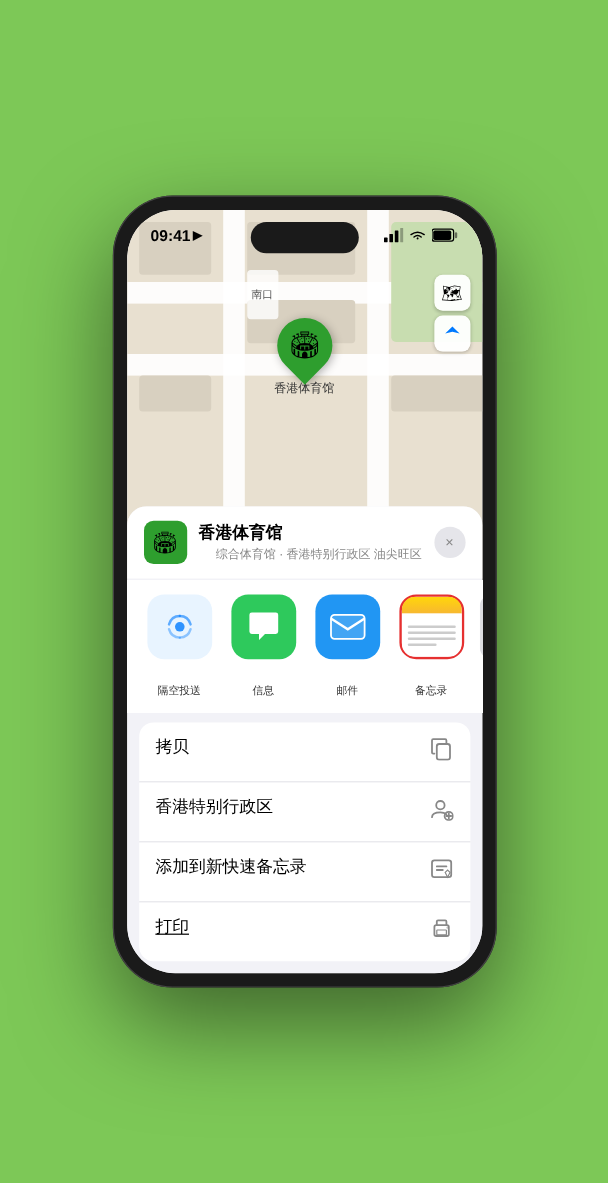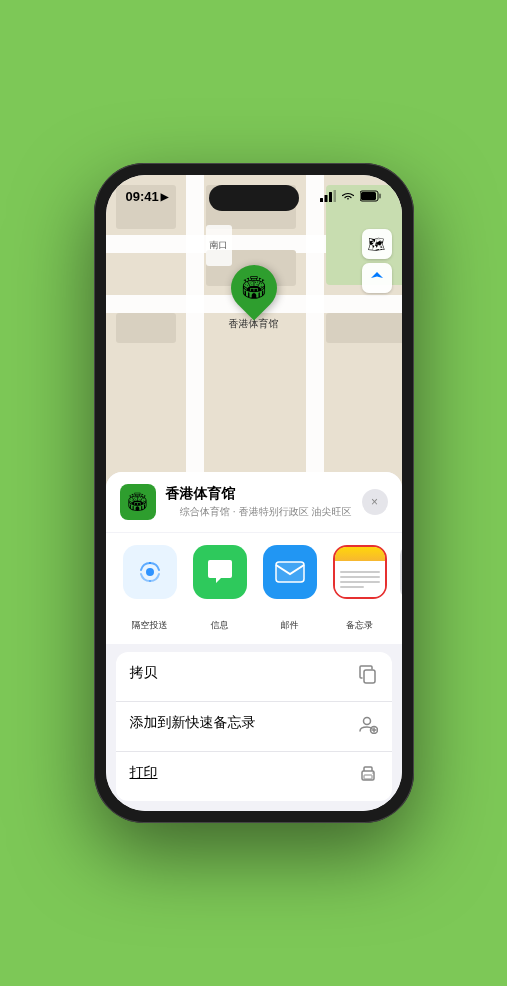--- a/index.html
+++ b/index.html
@@ -470,27 +470,37 @@
         <div class="action-item">
           <span class="action-text">拷贝</span>
           <span class="action-icon">
             <svg width="20" height="20" viewBox="0 0 20 20" fill="none">
               <rect x="6" y="6" width="11" height="13" rx="2" stroke="#888" stroke-width="1.5"></rect>
               <path d="M4 14 H3 Q2 14 2 13 V3 Q2 2 3 2 H13 Q14 2 14 3 V5" stroke="#888" stroke-width="1.5" fill="none" stroke-linecap="round"></path>
             </svg>
           </span>
         </div>
         <div class="action-item">
-          <span class="action-text">添加到新快速备忘录</span>
+          <span class="action-text">香港特别行政区</span>
           <span class="action-icon">
             <svg width="20" height="20" viewBox="0 0 20 20" fill="none">
               <circle cx="9" cy="7" r="3.5" stroke="#888" stroke-width="1.5"></circle>
               <path d="M2 17 Q2 13 9 13 Q12 13 14 14.5" stroke="#888" stroke-width="1.5" fill="none" stroke-linecap="round"></path>
               <circle cx="16" cy="16" r="3.5" stroke="#888" stroke-width="1.5"></circle>
               <path d="M16 14 V18 M14 16 H18" stroke="#888" stroke-width="1.5" stroke-linecap="round"></path>
+            </svg>
+          </span>
+        </div>
+        <div class="action-item">
+          <span class="action-text">添加到新快速备忘录</span>
+          <span class="action-icon">
+            <svg width="20" height="20" viewBox="0 0 20 20" fill="none">
+              <rect x="2" y="3" width="16" height="14" rx="2" stroke="#888" stroke-width="1.5"></rect>
+              <path d="M6 8 H14 M6 11 H11" stroke="#888" stroke-width="1.5" stroke-linecap="round"></path>
+              <path d="M13 13 L15 11 L17 13 L15 17 Z" stroke="#888" stroke-width="1" fill="none"></path>
             </svg>
           </span>
         </div>
         <div class="action-item" style="border-bottom:none;">
           <span class="action-text">打印</span>
           <span class="action-icon">
             <svg width="20" height="20" viewBox="0 0 20 20" fill="none">
               <rect x="4" y="7" width="12" height="9" rx="1.5" stroke="#888" stroke-width="1.5"></rect>
               <path d="M6 7 V4 Q6 3 7 3 H13 Q14 3 14 4 V7" stroke="#888" stroke-width="1.5" fill="none"></path>
               <rect x="6" y="11" width="8" height="4" rx="0.5" stroke="#888" stroke-width="1"></rect>

